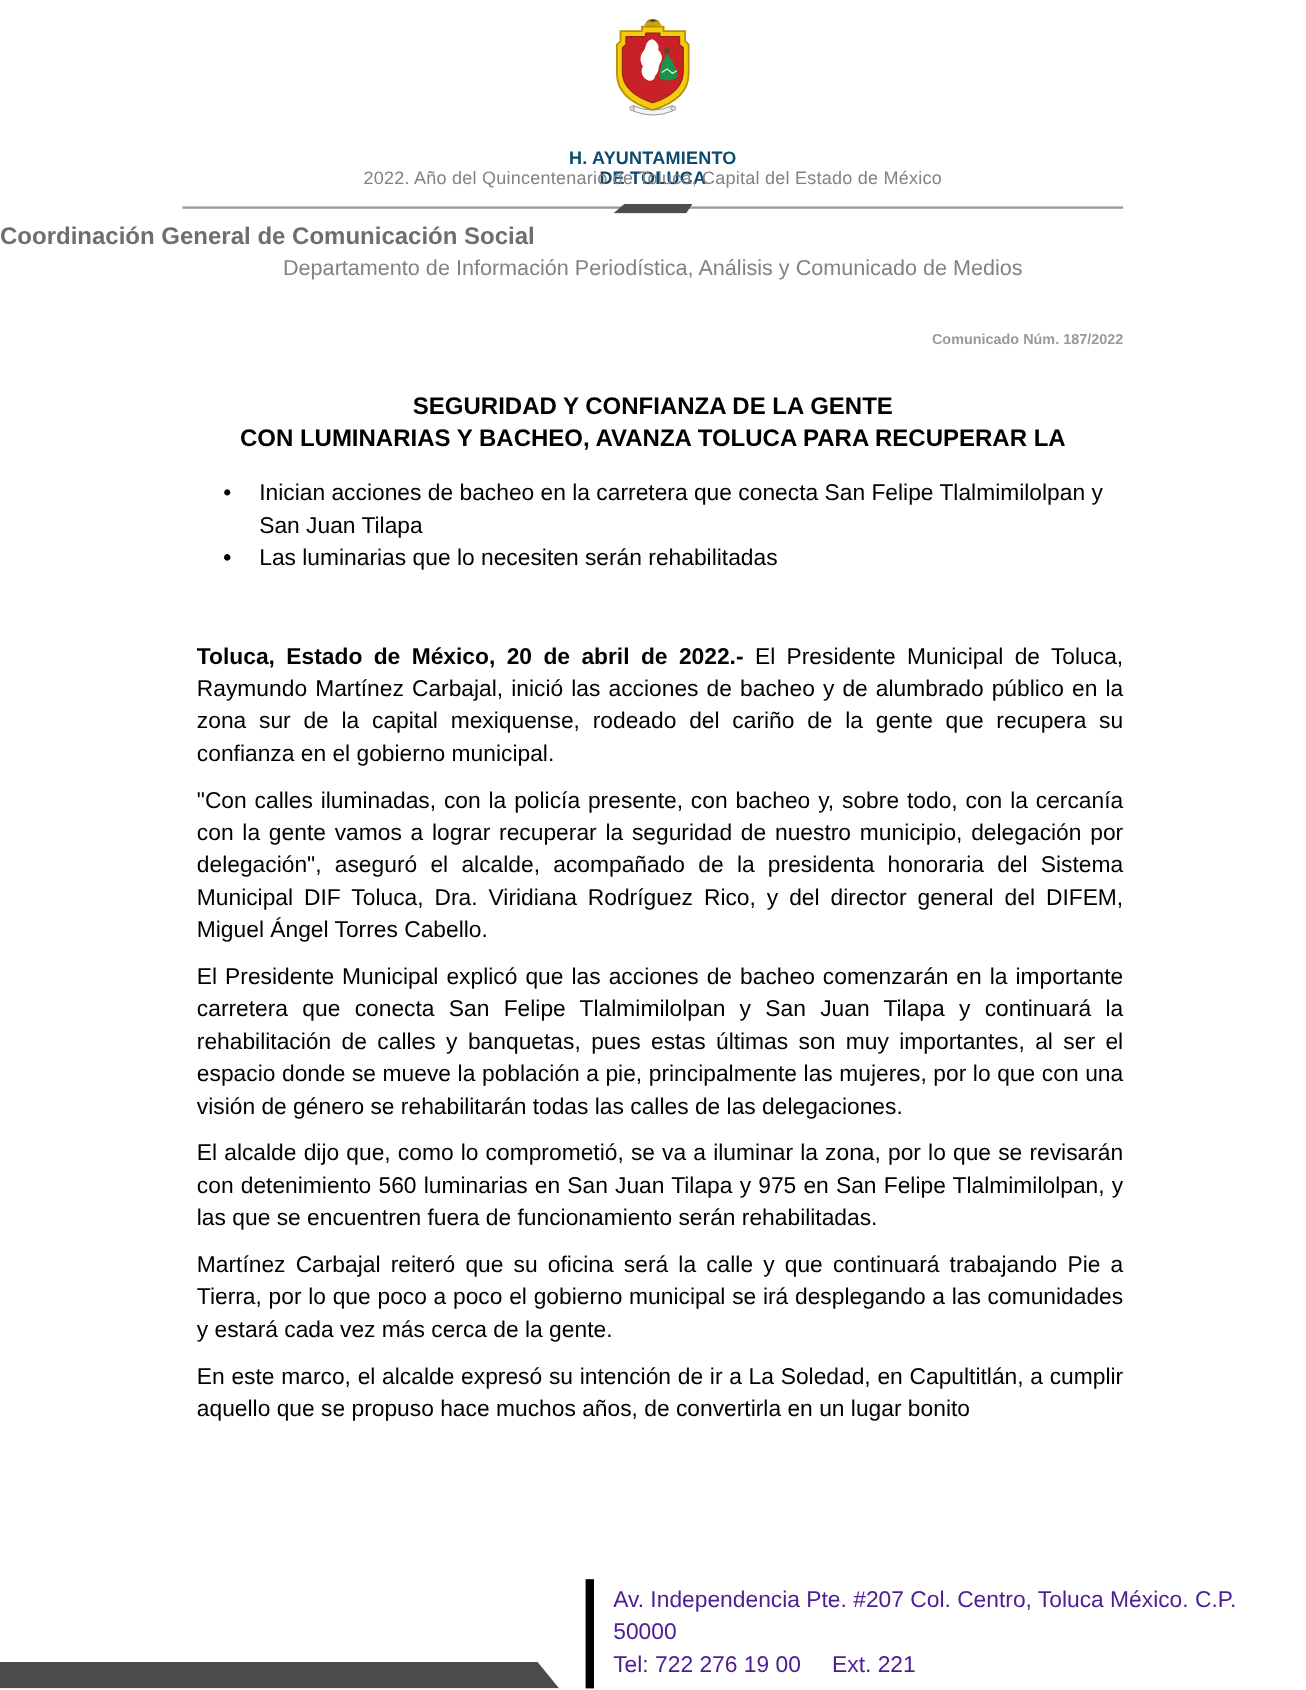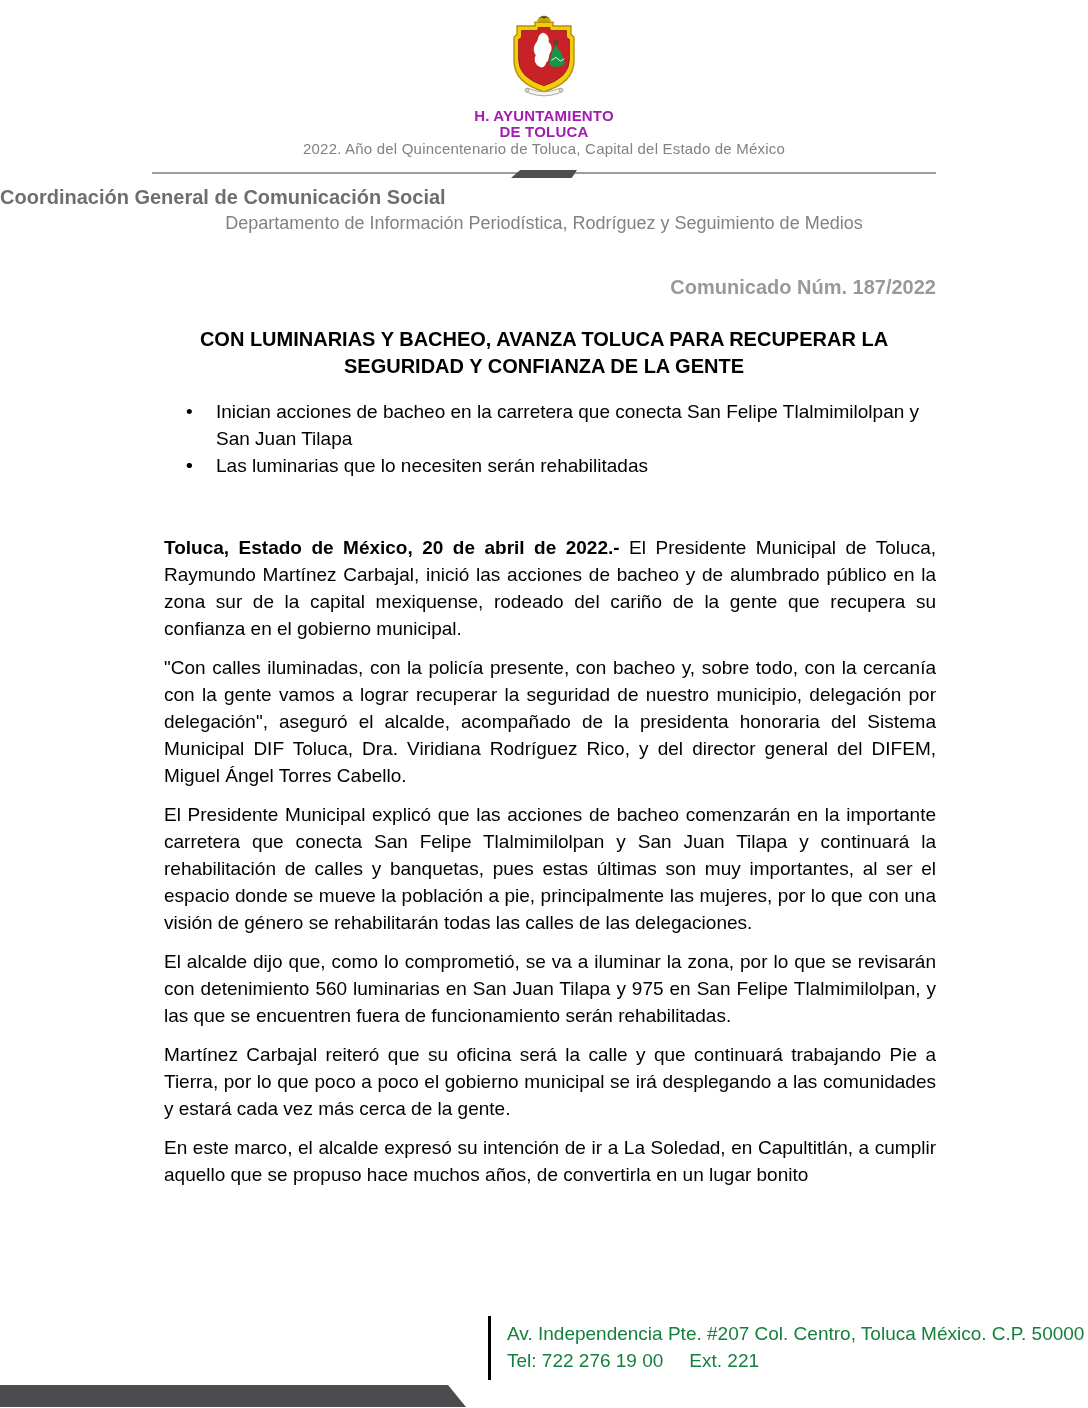--- a/index.html
+++ b/index.html
@@ -11,22 +11,22 @@
     font-family:"Liberation Sans", sans-serif;
     color:#000;
     overflow:hidden;
   }
   
   .logo-block {
     position:absolute; top:14px; left:50%; transform:translateX(-50%);
     text-align:center; width:260px;
   }
   .logo-caption {
-    margin-top:4px;
-    font-size:15px; font-weight:bold; color:#a21caf;
+    margin-top:20px;
+    font-size:15px; font-weight:bold; color:#0c4a6e;
     line-height:16px; letter-spacing:.2px;
   }
   .banner-line {
     position:absolute; top:140px; left:0; width:100%;
     text-align:center;
     font-size:15px; font-weight:normal; color:#808285;
     letter-spacing:.2px;
   }
   .rule {
     position:absolute; top:172px; left:152px; width:784px;
@@ -43,21 +43,21 @@
     font-size:20px; font-weight:bold; color:#6d6e71;
   }
   .dept-line {
     position:absolute; top:213px; left:0; width:100%;
     text-align:center;
     font-size:18px; color:#808285;
   }
   
   .comunicado {
     position:absolute; top:276px; right:152px;
-    font-size:20px; font-weight:bold; color:#97999c;
+    font-size:12px; font-weight:bold; color:#97999c;
   }
   .doc-title {
     position:absolute; top:326px; left:152px; width:784px;
     text-align:center;
     font-size:20px; font-weight:bold; color:#000;
     line-height:27px;
   }
   .bullets {
     position:absolute; top:398px; left:152px; width:784px;
     list-style:none;
@@ -78,23 +78,23 @@
     font-size:19px; line-height:27px;
     text-align:justify;
     margin-bottom:12px;
     color:#000;
     margin-left:12px;
   }
   .body-text p .lead { font-weight:bold; }
   
   .footer-contact {
     position:absolute; top:1316px; left:488px;
-    border-left:3px solid #000000;
+    border-left:7px solid #000000;
     padding:4px 0 6px 16px;
-    font-size:19px; line-height:27px; color:#15803d;
+    font-size:19px; line-height:27px; color:#4c1d95;
   }
   .footer-contact .ext { display:inline-block; margin-left:26px; }
   .bottom-bar {
     position:absolute; left:0; top:1385px;
     width:466px; height:22px;
     background:#4b4b4d;
     clip-path:polygon(0 0, calc(100% - 18px) 0, 100% 100%, 0 100%);
   }
 </style>
 </head>
@@ -133,27 +133,27 @@
     </div>
   </div>
 
   <div class="banner-line">2022. Año del Quincentenario de Toluca, Capital del Estado de México</div>
 
   <div class="rule">
     <div class="rule-dash"></div>
   </div>
 
   <div class="office-line">Coordinación General de Comunicación Social</div>
-  <div class="dept-line">Departamento de Información Periodística, Rodríguez y Seguimiento de Medios</div>
+  <div class="dept-line">Departamento de Información Periodística, Análisis y Comunicado de Medios</div>
 
   <div class="comunicado">Comunicado Núm. 187/2022</div>
 
   <div class="doc-title">
+    <div>SEGURIDAD Y CONFIANZA DE LA GENTE</div>
     <div>CON LUMINARIAS Y BACHEO, AVANZA TOLUCA PARA RECUPERAR LA</div>
-    <div>SEGURIDAD Y CONFIANZA DE LA GENTE</div>
   </div>
 
   <ul class="bullets">
     <li>
       <span class="bullet-dot">•</span>
       <span>Inician acciones de bacheo en la carretera que conecta San Felipe Tlalmimilolpan y San Juan Tilapa</span>
     </li>
     <li>
       <span class="bullet-dot">•</span>
     </li>

